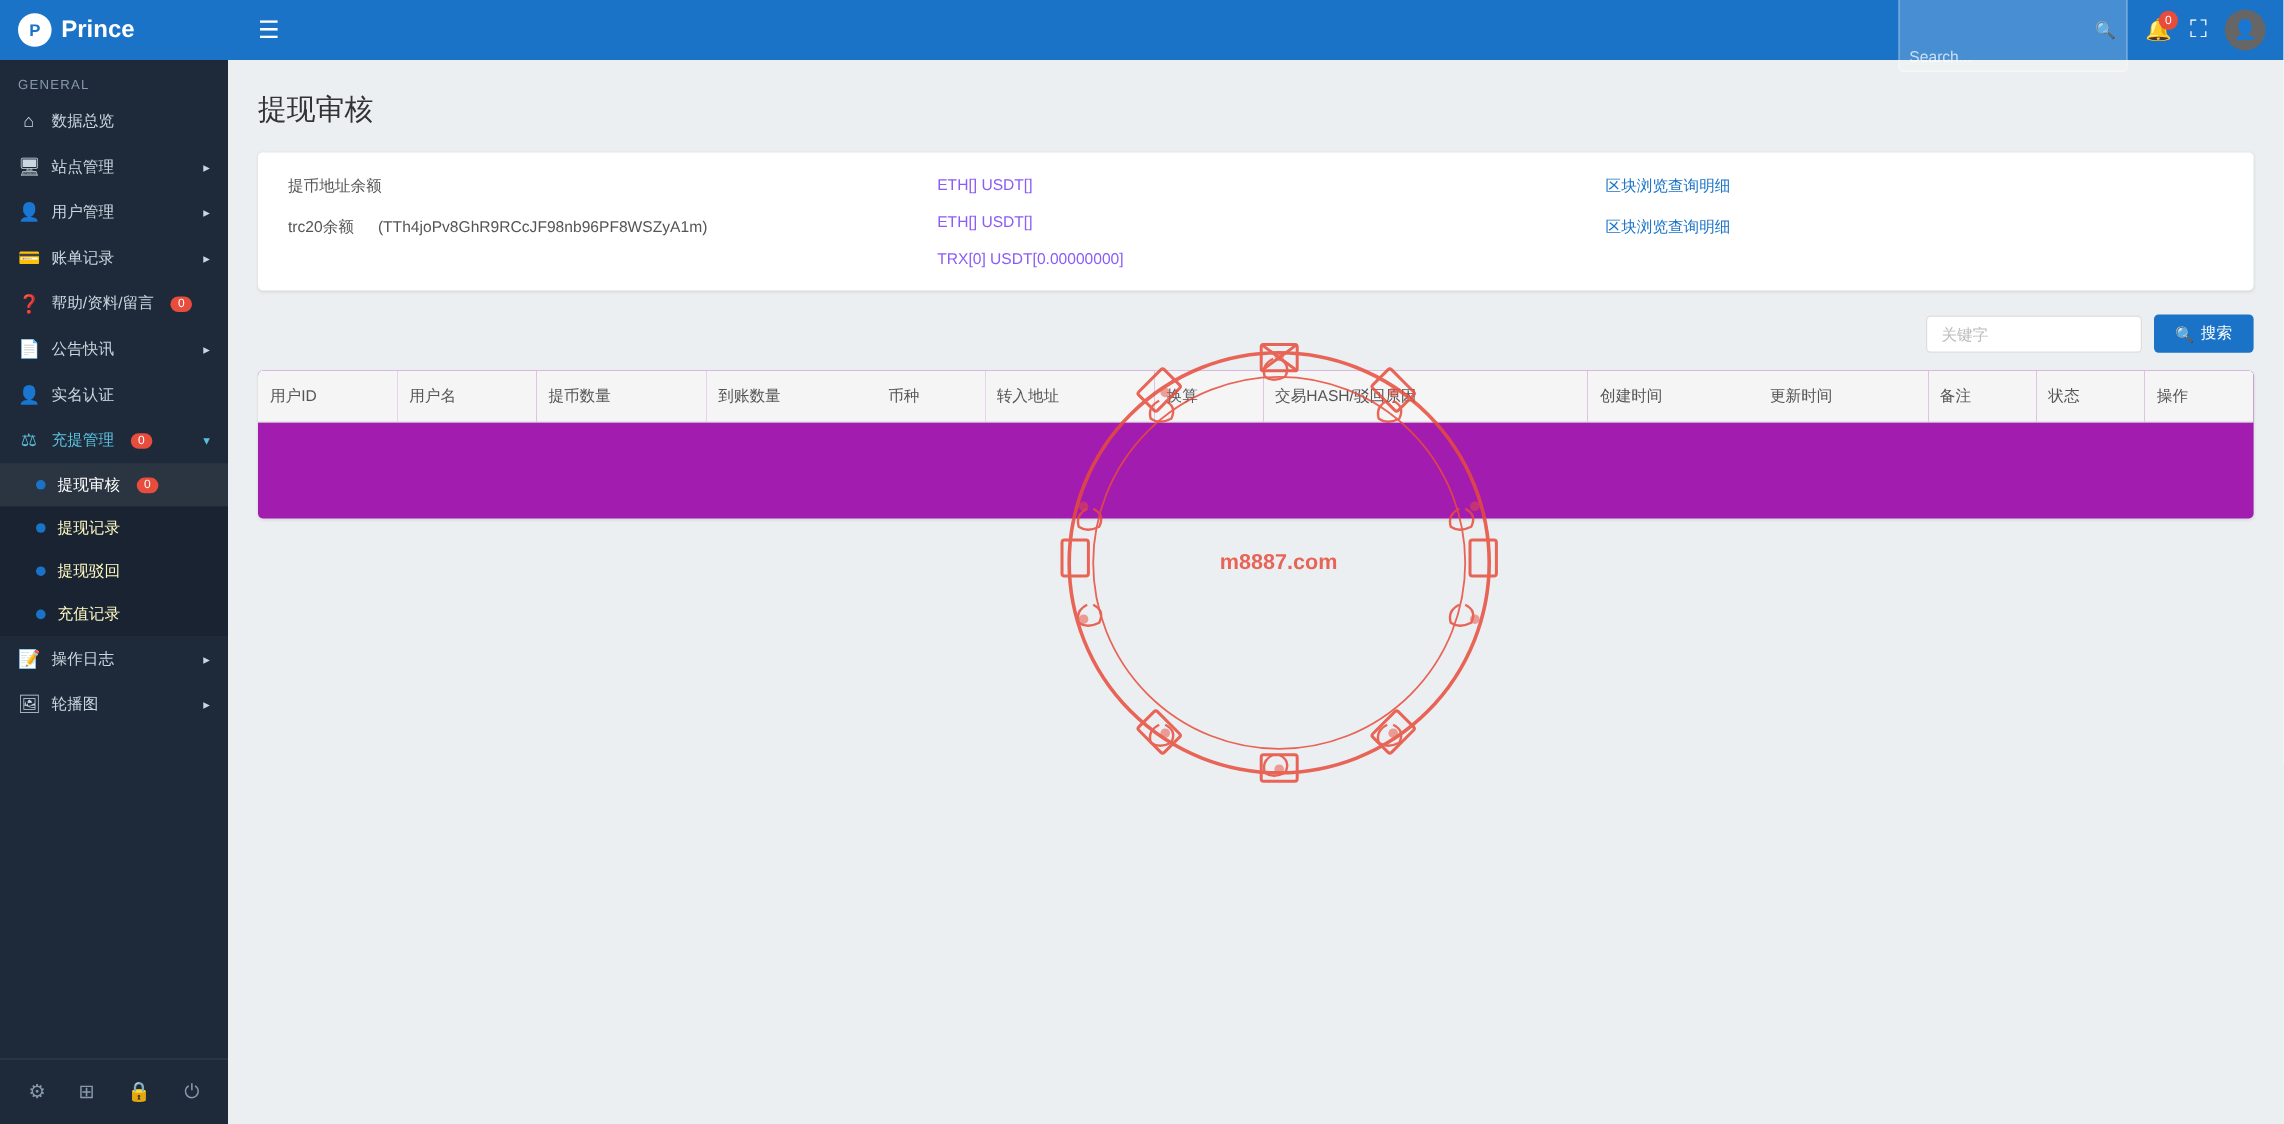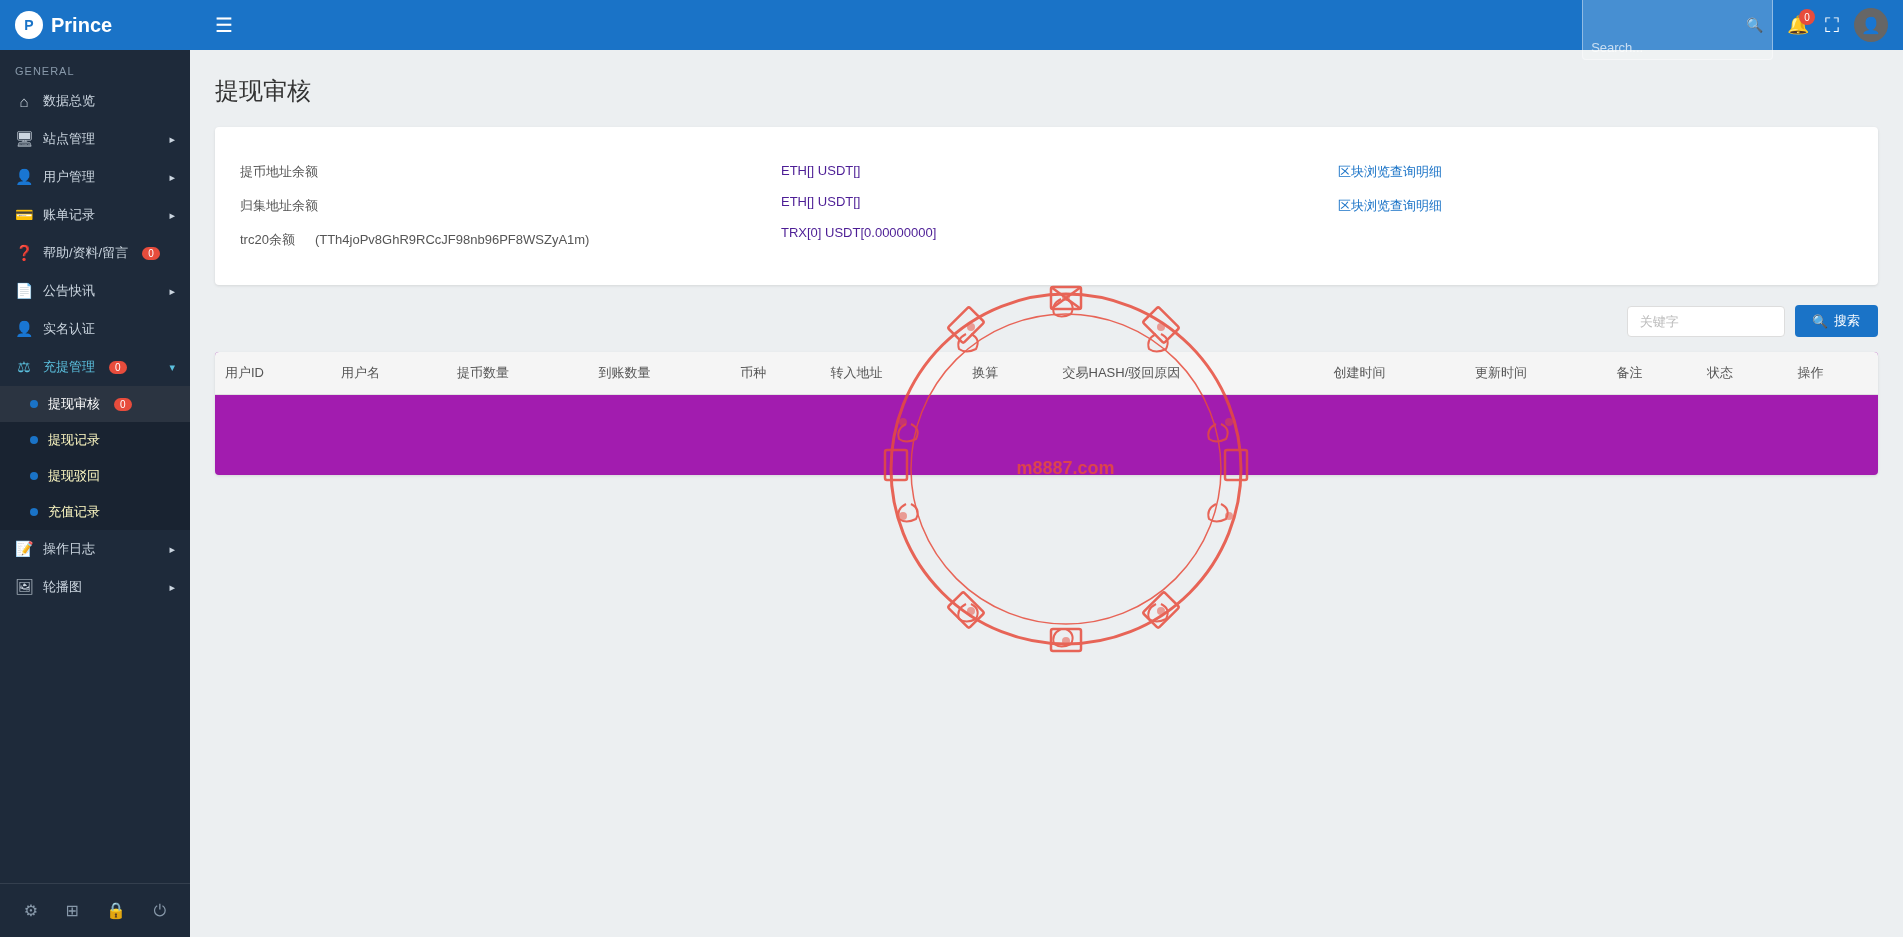--- a/index.html
+++ b/index.html
@@ -208,34 +208,34 @@
       font-size: 24px;
       font-weight: 400;
       color: #333;
       margin-bottom: 20px;
     }
 
     
     .info-card {
       background: white;
       border-radius: 4px;
-      padding: 36px 25px;
+      padding: 19px 25px;
       margin-bottom: 20px;
       box-shadow: 0 1px 3px rgba(0,0,0,0.1);
     }
     .info-row {
       display: flex;
       align-items: baseline;
       gap: 10px;
       margin-bottom: 8px;
       font-size: 13px;
       color: #555;
     }
     .info-row:last-child { margin-bottom: 0; }
-    .info-value-red { color: #4c1d95; }
+    .info-value-red { color: #8b5cf6; }
     .info-link { color: #1a73c7; text-decoration: none; cursor: pointer; font-size: 13px; margin-left: 16px; }
     .info-grid {
       display: grid;
       grid-template-columns: 1fr 1fr 1fr;
       gap: 10px;
     }
     .info-col { display: flex; flex-direction: column; gap: 8px; }
 
     
     .search-bar {
@@ -243,21 +243,21 @@
       justify-content: flex-end;
       align-items: center;
       gap: 10px;
       margin-bottom: 15px;
     }
     .keyword-input {
       padding: 7px 12px;
       border: 1px solid #ddd;
       border-radius: 4px;
       font-size: 13px;
-      width: 158px;
+      width: 180px;
       outline: none;
       color: #999;
     }
     .keyword-input::placeholder { color: #bbb; }
     .search-btn {
       background: #1a73c7;
       color: white;
       border: none;
       border-radius: 4px;
       padding: 7px 18px;
@@ -452,23 +452,20 @@
   </div>
 
   <div class="content-area">
     <h1 class="page-title">提现审核</h1>
 
     <div class="info-card">
       <div class="info-grid">
         <div class="info-col">
           <div class="info-row">
             <span>提币地址余额</span>
-          </div>
-          <div class="info-row">
-            <span>归集地址余额</span>
           </div>
           <div class="info-row">
             <span>trc20余额</span>
             <br>
             <span>(TTh4joPv8GhR9RCcJF98nb96PF8WSZyA1m)</span>
           </div>
         </div>
         <div class="info-col">
           <div class="info-row">
             <span class="info-value-red">ETH[] USDT[]</span>

